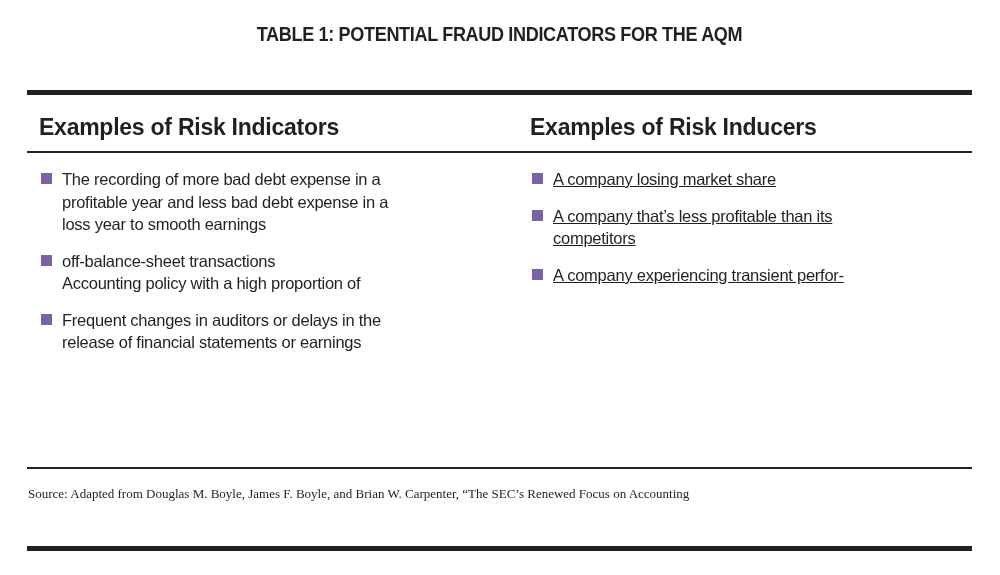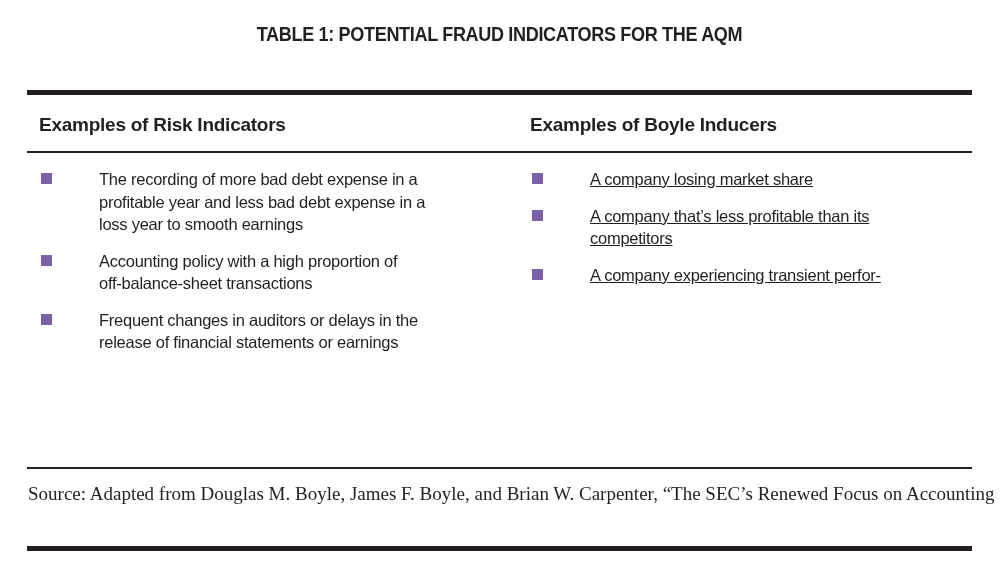--- a/index.html
+++ b/index.html
@@ -51,21 +51,21 @@
   .rule-thick-top   { top: 90px;  height: 5px; }
   .rule-thin-header { top: 151px; height: 2px; }
   .rule-thin-foot   { top: 467px; height: 2px; }
   .rule-thick-bot   { top: 546px; height: 5px; }
 
   
   .col-header {
     position: absolute;
     font-family: "Liberation Sans", sans-serif;
     font-weight: bold;
-    font-size: 19px;
+    font-size: 23px;
     letter-spacing: -0.25px;
     color: #231f20;
     white-space: nowrap;
     top: 114px;
   }
   .col-header.left  { left: 39px; }
   .col-header.right { left: 530px; }
 
   
   .bullet-col {
@@ -89,65 +89,65 @@
 
   .bullet-marker {
     position: absolute;
     left: 0;
     top: 5px;
     width: 11px;
     height: 11px;
     background: #7b62a8;
   }
 
-  .bullet-line { display: block; white-space: nowrap; margin-left: 37px; }
+  .bullet-line { display: block; white-space: nowrap; }
 
   
   .source-note {
     position: absolute;
     left: 28px;
     top: 483px;
     width: 944px;
     font-family: "Liberation Serif", serif;
-    font-size: 19px;
+    font-size: 13px;
     line-height: 22px;
     color: #231f20;
   }
   .source-line { display: block; white-space: nowrap; }
   .source-italic { font-style: italic; }
 </style>
 </head>
 <body>
 
 <div class="table-figure">
 
   <div class="figure-title">TABLE 1: POTENTIAL FRAUD INDICATORS FOR THE AQM</div>
 
   <div class="rule rule-thick-top"></div>
 
   <div class="col-header left">Examples of Risk Indicators</div>
 
-  <div class="col-header right">Examples of Boyle Inducers</div>
+  <div class="col-header right">Examples of Risk Inducers</div>
 
   <div class="rule rule-thin-header"></div>
 
   <div class="bullet-col left">
 
     <div class="bullet-item">
       <span class="bullet-marker"></span>
       <span class="bullet-line">The recording of more bad debt expense in a</span>
       <span class="bullet-line">profitable year and less bad debt expense in a</span>
       <span class="bullet-line">loss year to smooth earnings</span>
     </div>
 
 
     <div class="bullet-item">
       <span class="bullet-marker"></span>
+      <span class="bullet-line">off-balance-sheet transactions</span>
       <span class="bullet-line">Accounting policy with a high proportion of</span>
-      <span class="bullet-line">off-balance-sheet transactions</span>
     </div>
 
     <div class="bullet-item">
       <span class="bullet-marker"></span>
       <span class="bullet-line">Frequent changes in auditors or delays in the</span>
       <span class="bullet-line">release of financial statements or earnings</span>
     </div>
 
   </div>
 

